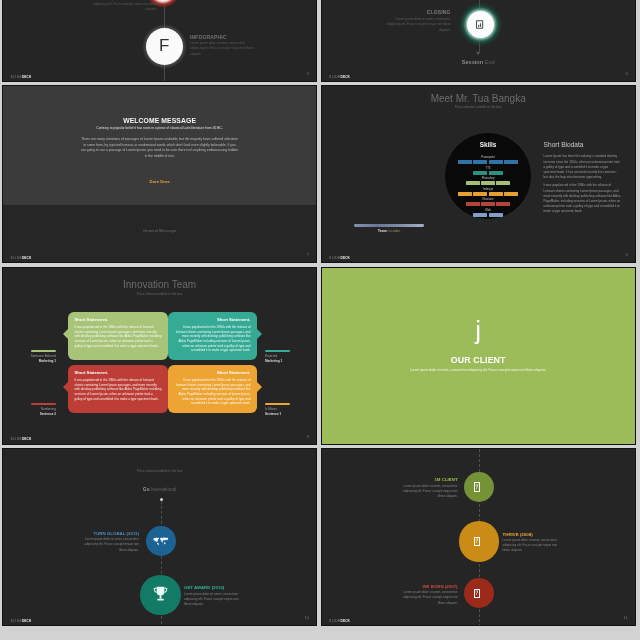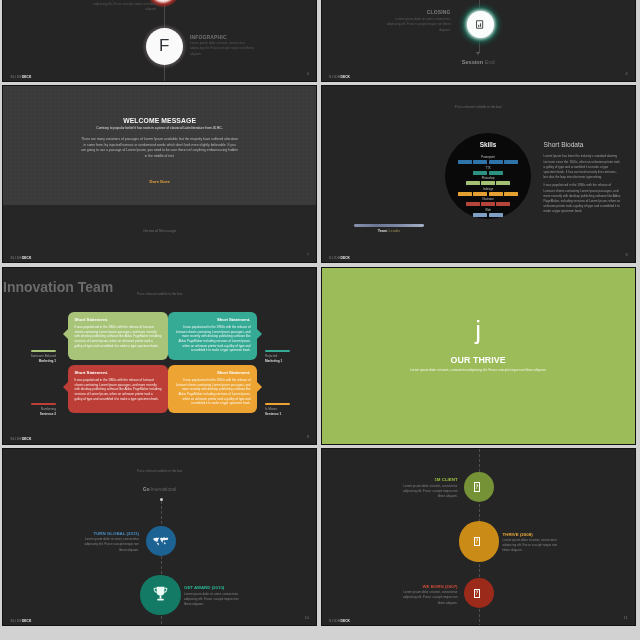--- a/index.html
+++ b/index.html
@@ -59,22 +59,22 @@
   .s4 .sk{position:absolute;left:0;right:0;text-align:center;font-size:6.4px;font-weight:bold;color:#f3f3f3;}
   .s4 .lab{position:absolute;font-size:2.7px;color:#c2c2c2;text-align:center;left:0;right:0;}
   .s4 .bars{position:absolute;display:flex;justify-content:center;gap:1.2px;left:0;right:0;}
   .s4 .bar{height:4.2px;width:14px;border-radius:.6px;}
   .s4 .bt{position:absolute;font-size:6.6px;color:#c9c9c9;}
   .s4 .bp{position:absolute;font-size:3.05px;line-height:1.68;color:#9d9d9d;width:78px;}
   .s4 .role{position:absolute;text-align:center;font-size:3.8px;color:#9a8a5a;}
   .s4 .role b{color:#ddd;font-weight:bold;}
 
   
-  .s5 h1{position:absolute;left:0;right:0;top:11.5px;margin:0;text-align:left;
-         font-size:14px;font-weight:bold;color:#6b6b6b;}
+  .s5 h1{position:absolute;left:0;right:0;top:11.5px;margin:0;text-align:center;
+         font-size:10px;font-weight:normal;color:#6b6b6b;}
   .s5 .sub{position:absolute;left:0;right:0;top:24.5px;text-align:center;font-size:3.2px;color:#696969;}
   .s5 .card{position:absolute;border-radius:6px;padding:4.6px 6.5px;box-sizing:border-box;}
   .s5 .ch{font-size:4.2px;font-weight:bold;color:#fff;margin-bottom:3.2px;}
   .s5 .cb{font-size:3.05px;line-height:1.52;color:rgba(255,255,255,.92);}
   .s5 .arrow{position:absolute;width:0;height:0;}
   .s5 .lg{position:absolute;width:45px;}
   .s5 .lgbar{height:2.2px;border-radius:1.1px;width:25px;}
   .s5 .lgn{font-size:3.1px;color:#9d9d9d;margin-top:2px;}
   .s5 .lgr{font-size:3.1px;color:#dcdcdc;font-weight:bold;margin-top:.4px;}
 
@@ -149,20 +149,21 @@
       <h1>WELCOME MESSAGE</h1>
       <div class="sub">Contrary to popular belief it has roots in a piece of classical Latin literature from 45 BC.</div>
       <div class="body">There are many variations of passages of Lorem Ipsum available, but the majority have suffered alteration in some form, by injected humour, or randomised words which don't look even slightly believable. If you are going to use a passage of Lorem Ipsum, you need to be sure there isn't anything embarrassing hidden in the middle of text.</div>
       <div class="cta">Dore Dore</div>
       <div class="fl">General Message</div>
       <div class="brand"><span>SLIDE</span><b>DECK</b></div>
       <div class="pagenum">7</div>
     </div>
 
     <div class="slide s4">
+      <h1>Meet Mr. Tua Bangka</h1>
       <div class="sub">Put a relevant subtitle in the box</div>
       <div class="disc" style="left:123.7px;top:46.9px;width:86px;height:86px;"></div>
       <div id="skills-chart">
           <div class="lab" style="top: 23px;">Powerpoint</div>
           <div class="bars" style="top: 26.8px;">
             <div class="bar" style="background: rgb(47, 116, 168);"></div>
             <div class="bar" style="background: rgb(47, 116, 168);"></div>
             <div class="bar" style="background: rgb(47, 116, 168);"></div>
             <div class="bar" style="background: rgb(47, 116, 168);"></div>
           </div>
@@ -253,21 +254,21 @@
             <div class="lgn">Is Missin.</div>
             <div class="lgr">Sentence 1</div>
           </div>
         </div>
       <div class="brand"><span>SLIDE</span><b>DECK</b></div>
       <div class="pagenum">9</div>
     </div>
 
     <div class="slide s6">
       <div class="logo">j</div>
-      <h1>OUR THRIVE</h1>
+      <h1>OUR CLIENT</h1>
       <div class="body">Lorem ipsum dolor sit amet, consectetur adipiscing elit. Fusce suscipit neque non libero aliquam.</div>
     </div>
   </div>
 
   <div class="row">
 
     <div class="slide tl s7">
       <div class="sub">Put a relevant subtitle in the box</div>
       <div class="cap" style="top:38px;"><b>Go</b> <span>International</span></div>
       <div style="position:absolute;left:157px;top:49px;width:3px;height:3px;border-radius:50%;background:#cfcfcf;"></div>

